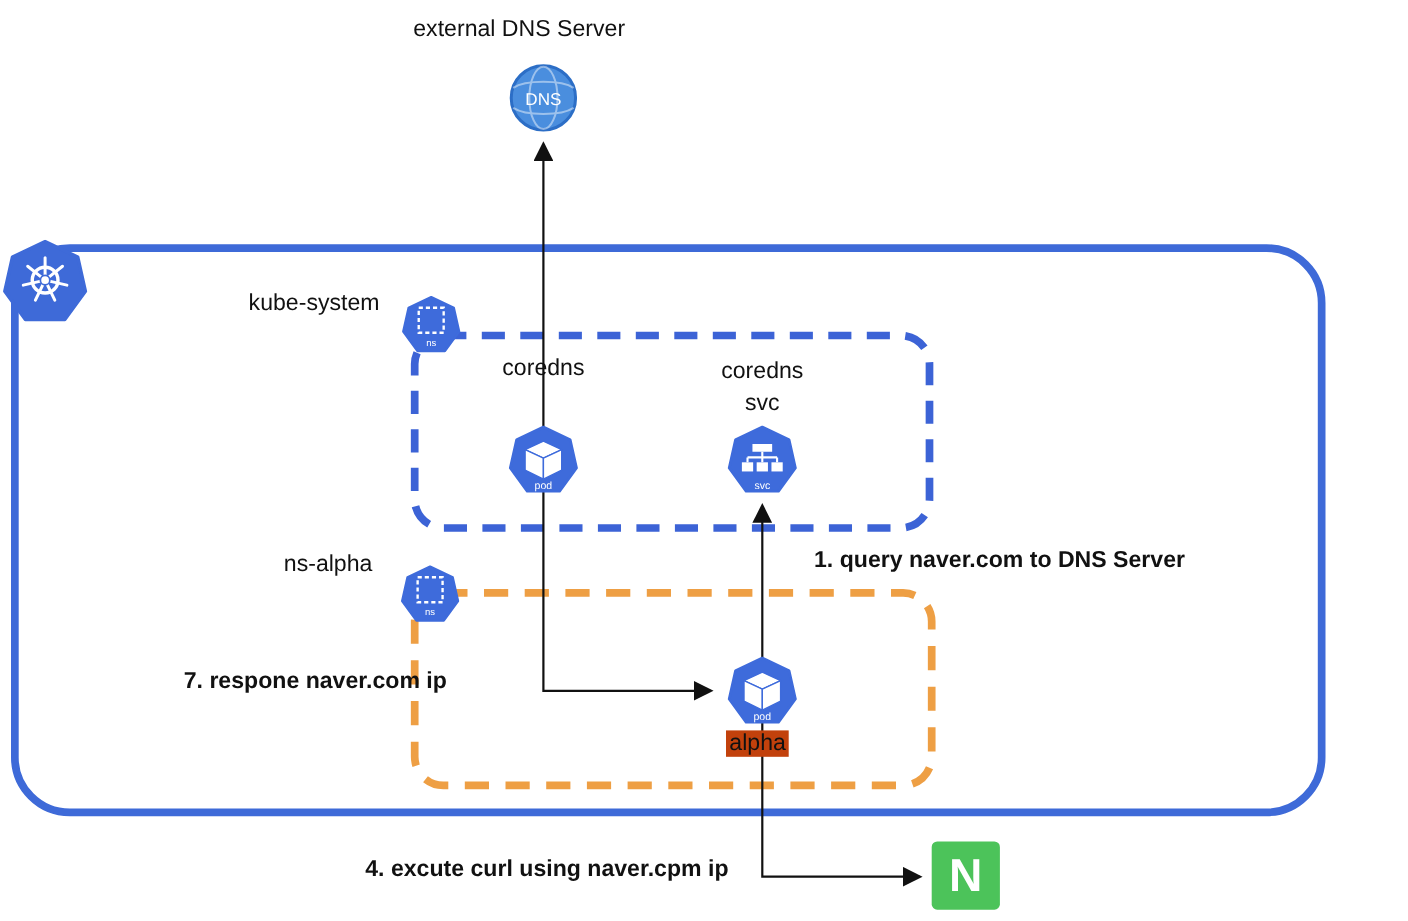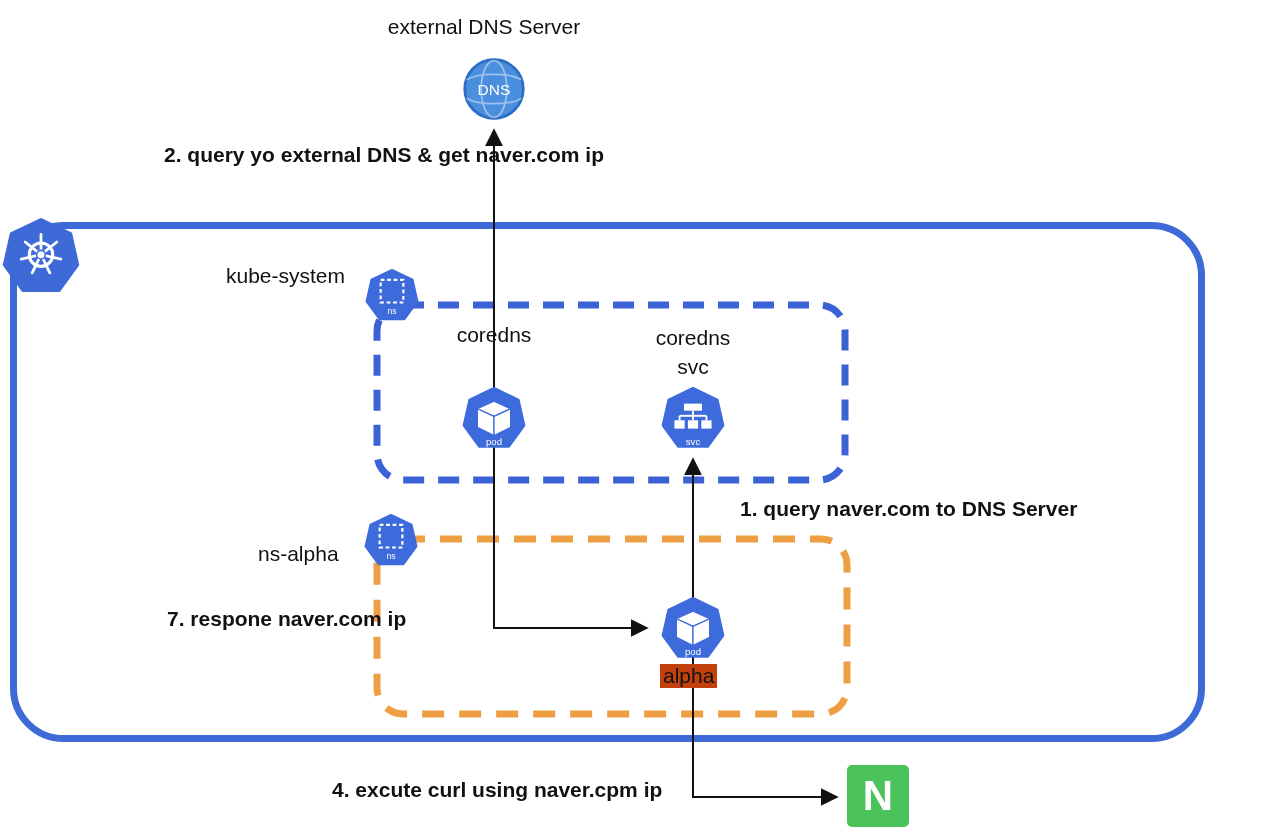--- a/index.html
+++ b/index.html
@@ -116,36 +116,35 @@
       <path d="M24,34 L50,46 L50,76 L24,63 Z"></path>
       <path d="M76,34 L50,46 L50,76 L76,63 Z"></path>
     </g>
     <text x="50" y="90" text-anchor="middle" fill="#ffffff" font-size="15" font-family="Liberation Sans,sans-serif">pod</text>
   </svg>
 
   <div class="naver">
     <span>N</span>
   </div>
 
-  <div class="lbl ctr" style="left:372px;top:15px;width:224px;text-align:center;">external DNS Server</div>
+  <div class="lbl ctr" style="left:360px;top:15px;width:224px;text-align:center;">external DNS Server</div>
 
-  <div class="lbl bold" style="left:164px;top:143px;">2. query yo external DNS &amp; get naver.com ip</div>
 
   <div class="lbl" style="left:226px;top:264px;">kube-system</div>
 
   <div class="lbl ctr" style="left:444px;top:323px;width:100px;">coredns</div>
 
   <div class="lbl ctr" style="left:643px;top:323px;width:100px;line-height:29px;">
     <div>coredns</div>
     <div>svc</div>
   </div>
 
   <div class="lbl bold" style="left:740px;top:497px;">1. query naver.com to DNS Server</div>
 
-  <div class="lbl" style="left:258px;top:542px;">ns-alpha</div>
+  <div class="lbl" style="left:258px;top:501px;">ns-alpha</div>
 
   <div class="lbl bold" style="left:167px;top:607px;">7. respone naver.com ip</div>
 
 
   <div class="lbl ctr whitebg" style="left:660px;top:664px;">alpha</div>
 
   <div class="lbl bold" style="left:284px;top:778px;margin-left:48px;">4. excute curl using naver.cpm ip</div>
 
 </div>
 

